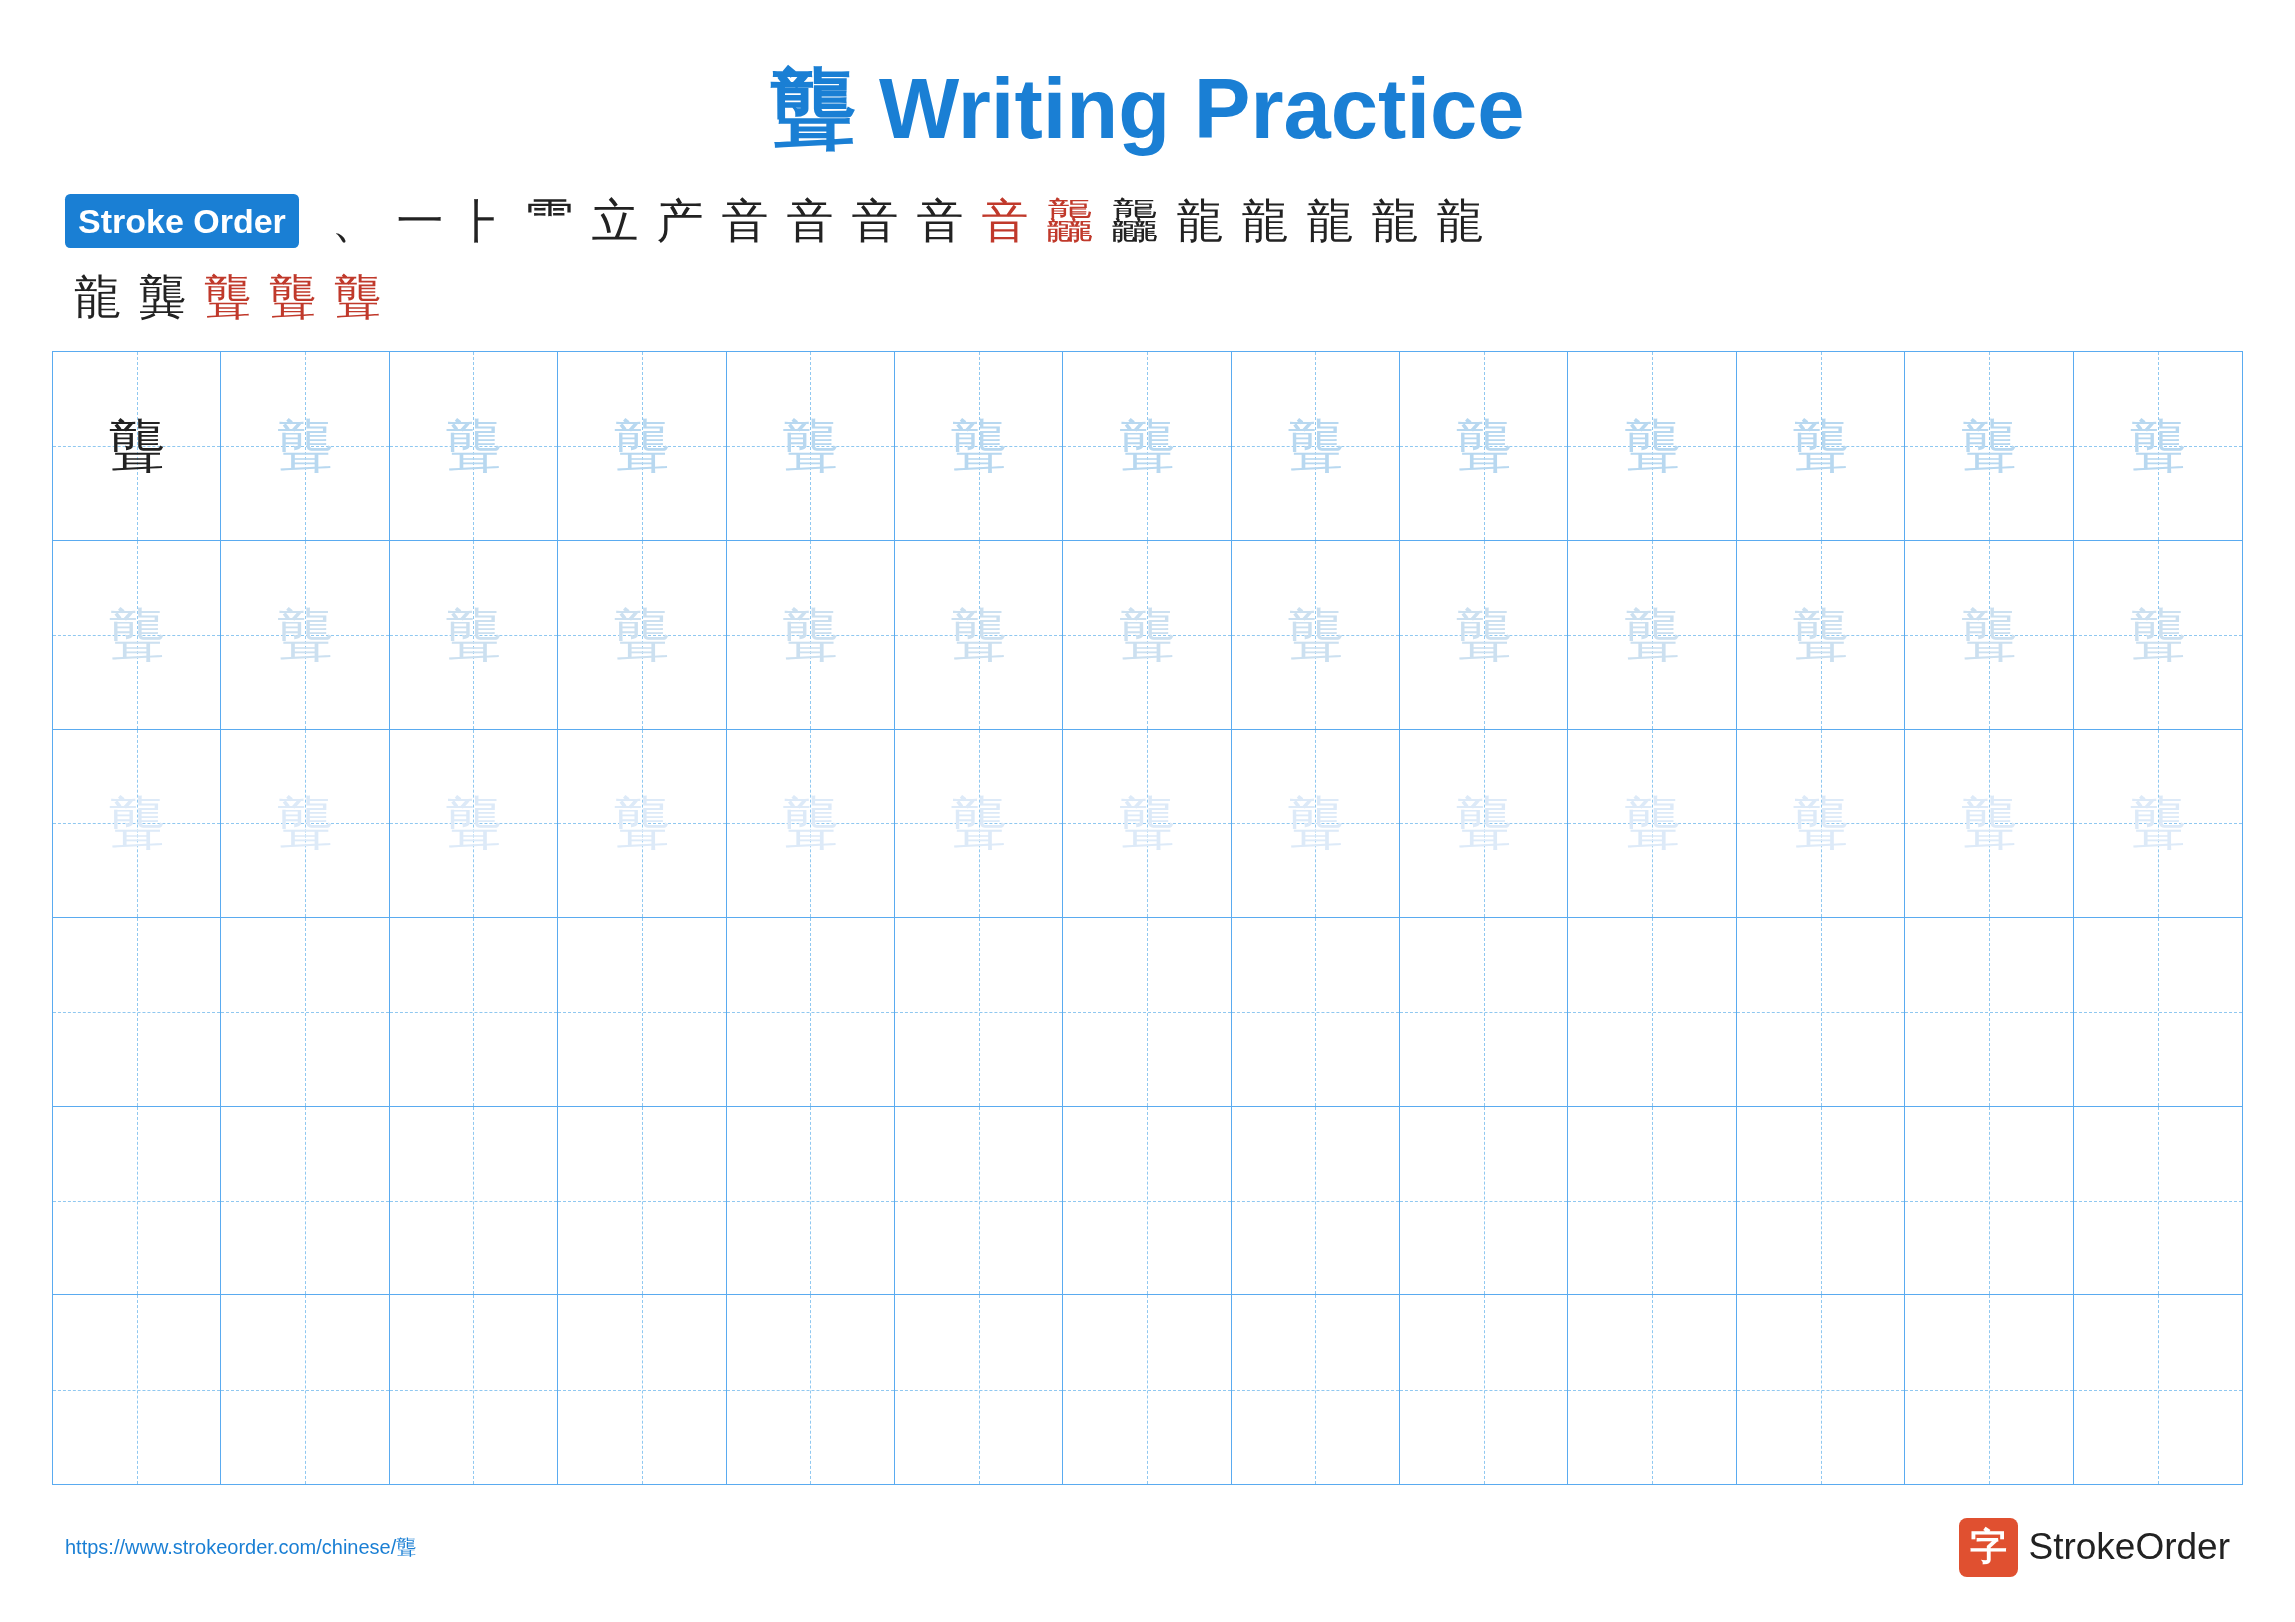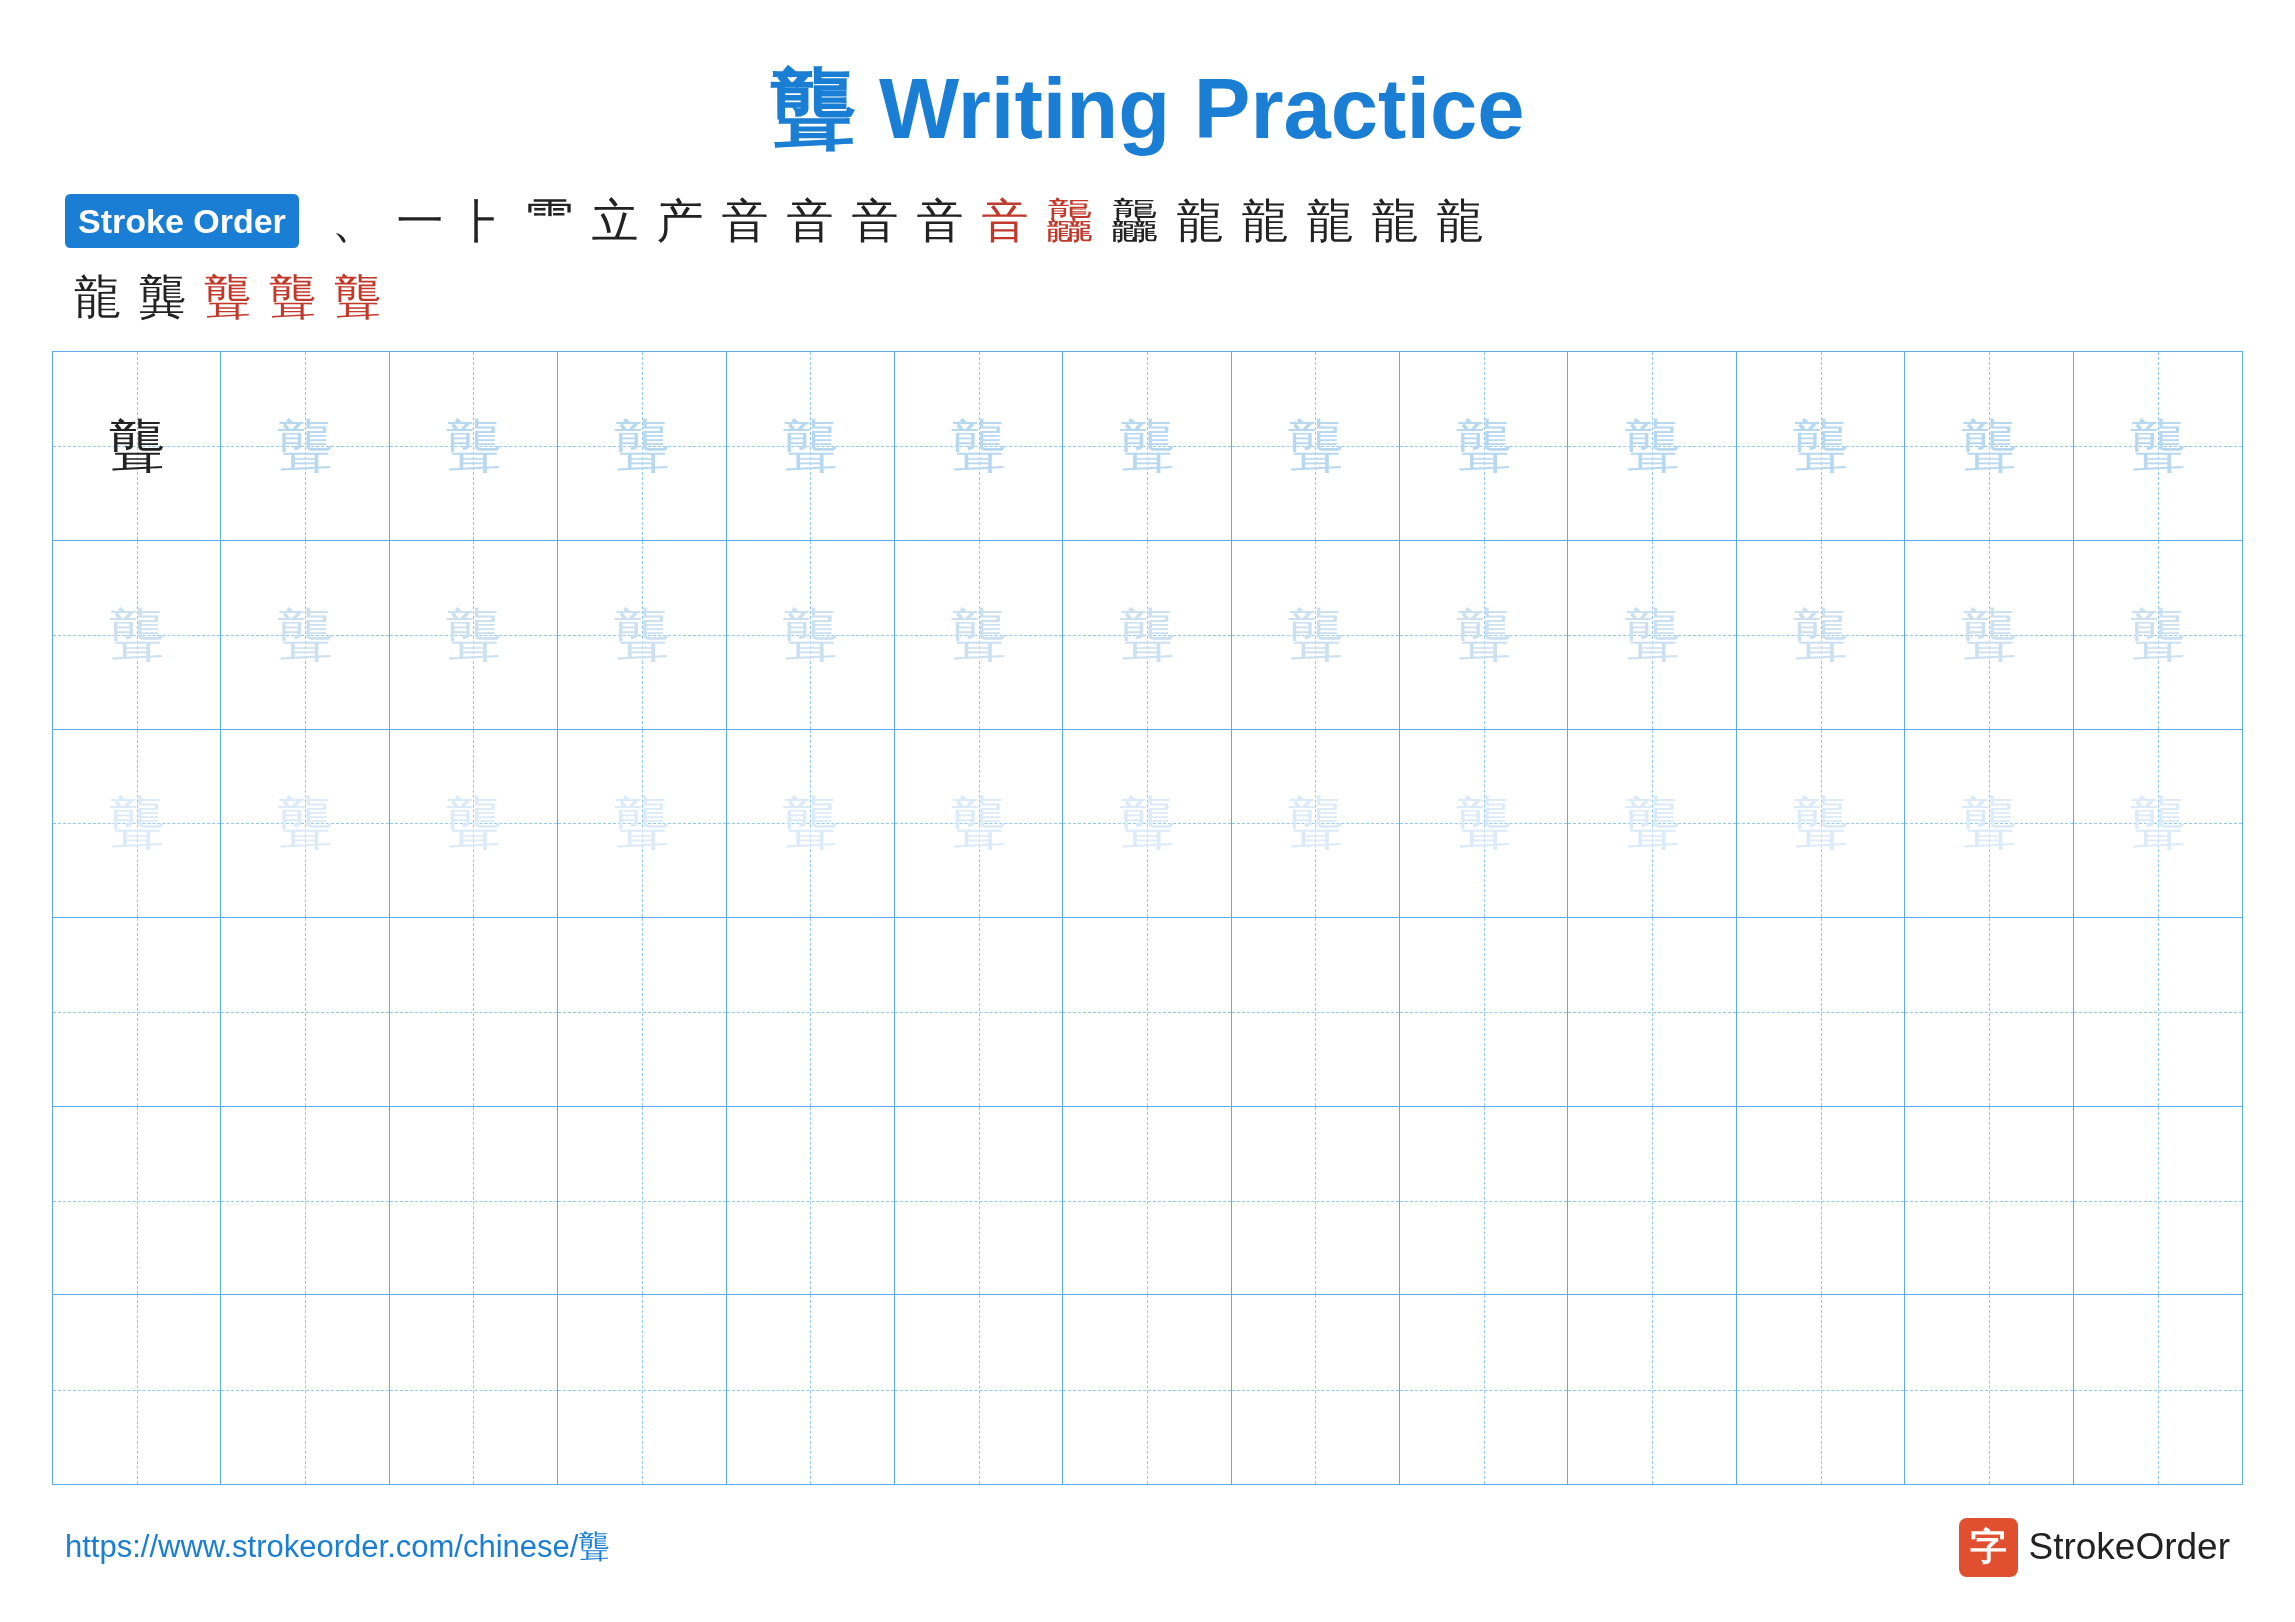--- a/index.html
+++ b/index.html
@@ -167,21 +167,21 @@
     .footer {
       display: flex;
       justify-content: space-between;
       align-items: center;
       padding: 19.6px 13px 6.5px 13px;
       margin-top: 13px;
     }
 
     .footer-url {
       color: #1a7fd4;
-      font-size: 31px;
+      font-size: 20px;
       text-decoration: none;
     }
 
     .footer-logo {
       display: flex;
       align-items: center;
       gap: 10.5px;
     }
 
     .logo-icon {

